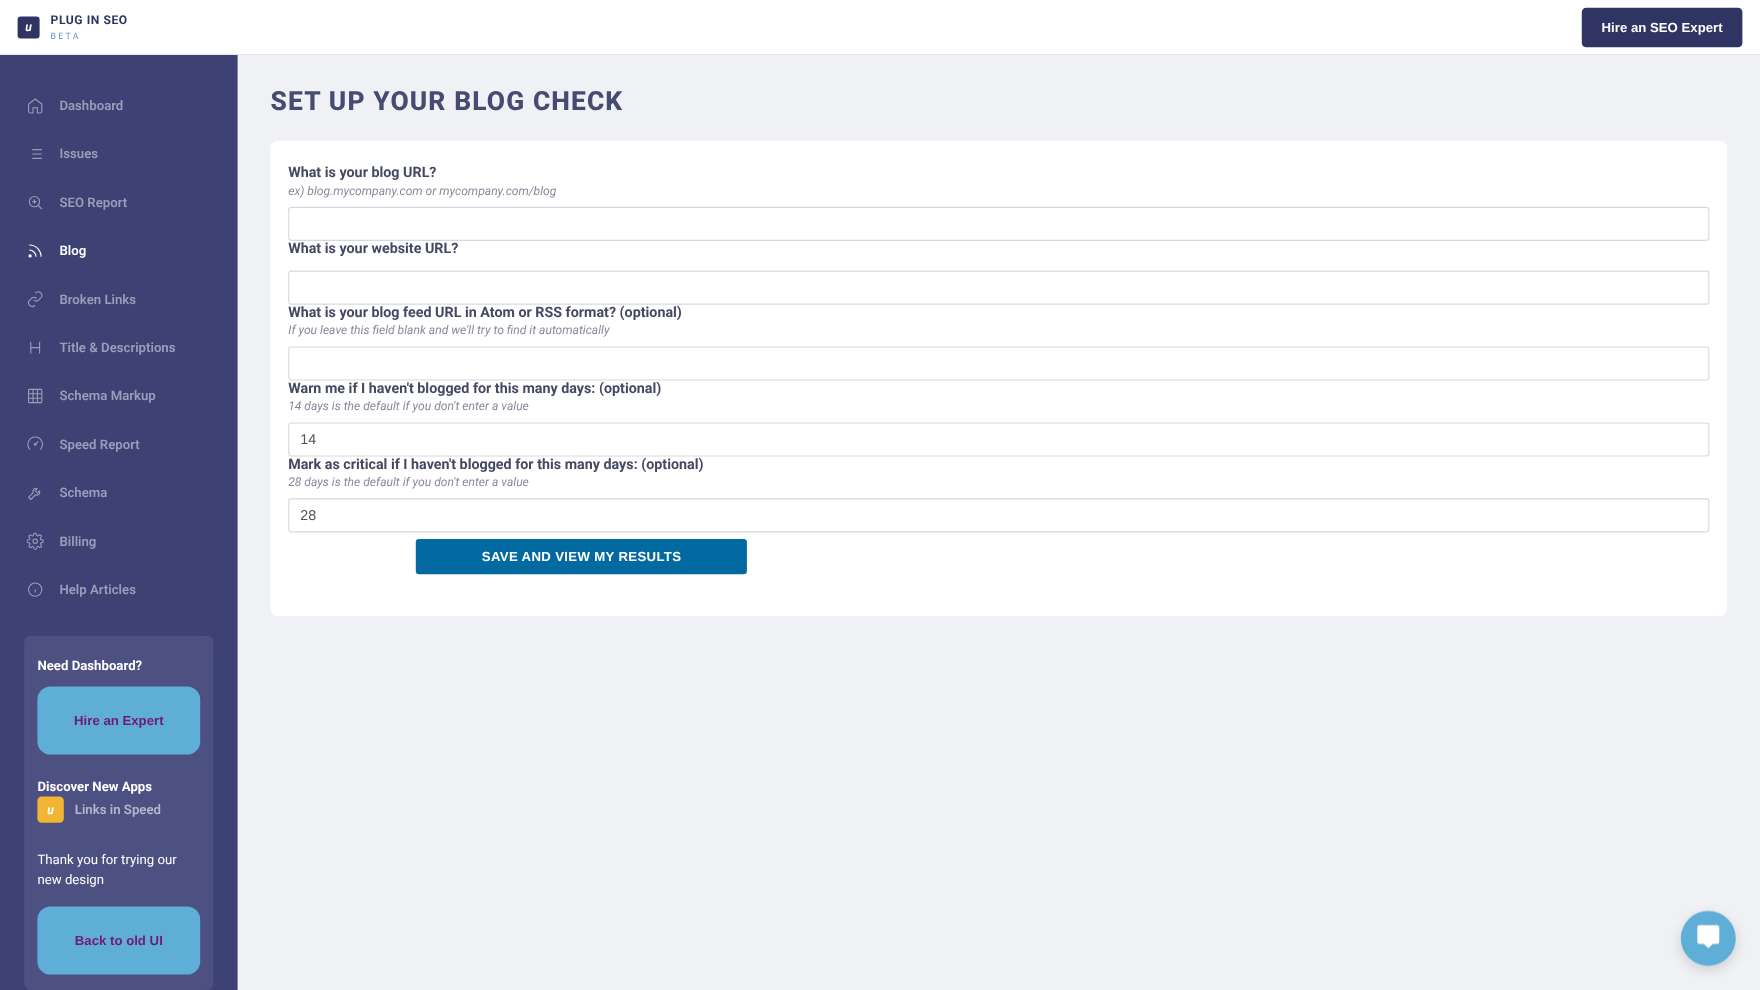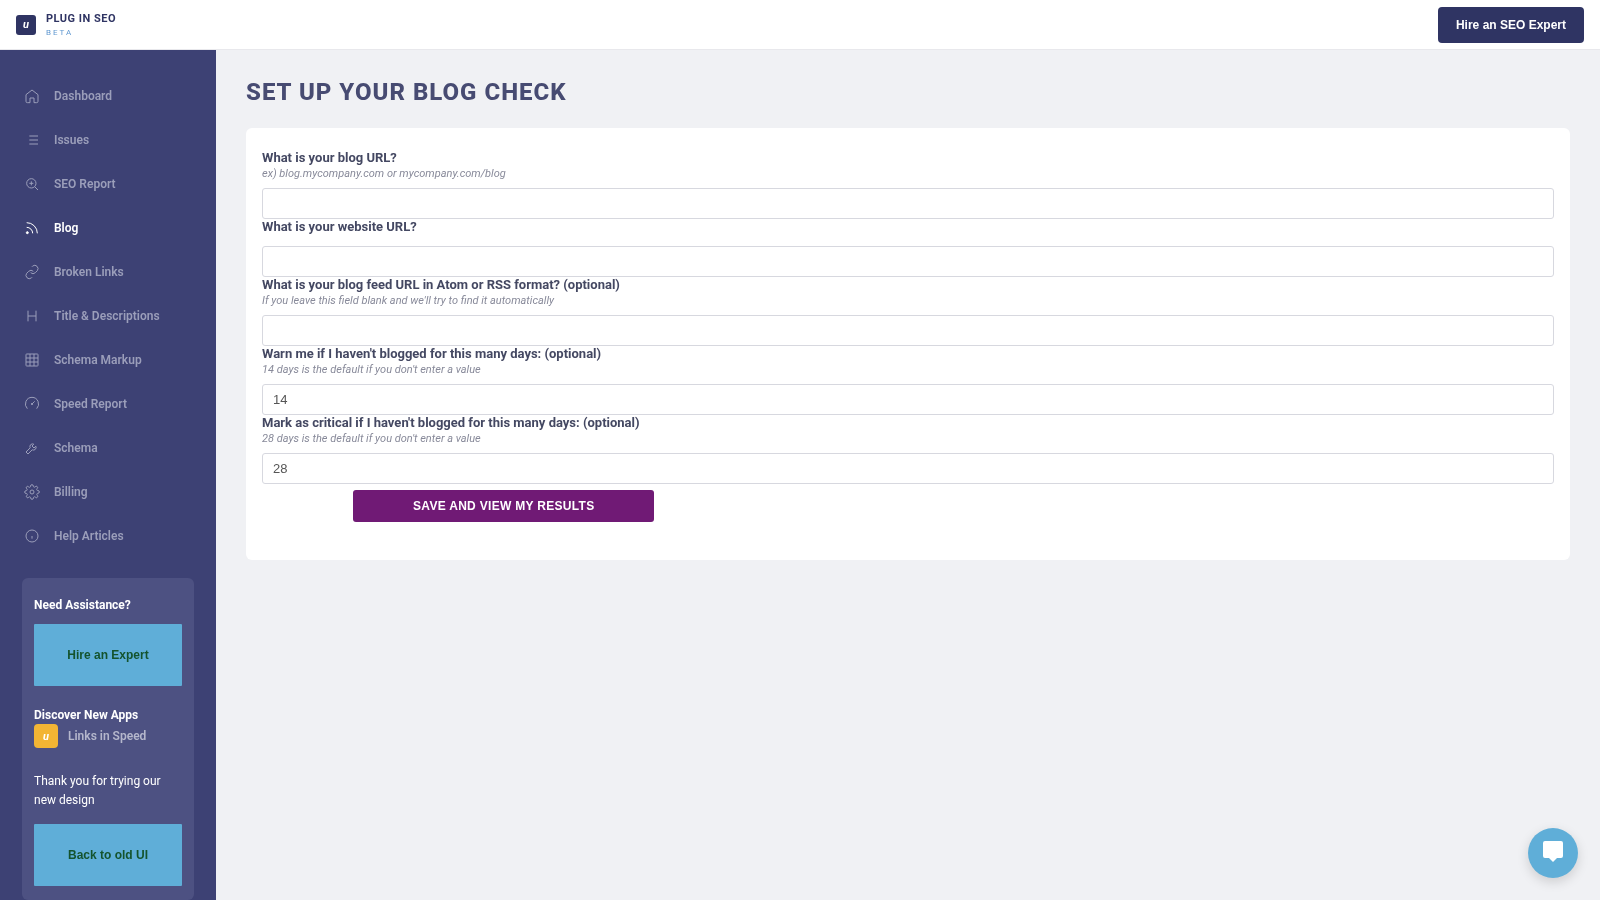--- a/index.html
+++ b/index.html
@@ -114,26 +114,26 @@
       color: #fff;
     }
     .assist-title {
       font-size: 12px;
       font-weight: 700;
       margin-bottom: 12px;
     }
     .assist-btn {
       width: 100%;
       background: #5faed8;
-      color: #14532d;
+      color: #701a75;
       border: none;
       padding: 24px;
       font-size: 12px;
       font-weight: 600;
-      border-radius: 1px;
+      border-radius: 12px;
       cursor: pointer;
       margin-bottom: 22px;
     }
     .discover-title {
       font-size: 12px;
       font-weight: 700;
       margin-bottom: 2px;
     }
     .app-item {
       display: flex;
@@ -203,29 +203,29 @@
     .form-input {
       width: 100%;
       border: 1px solid #d7d8df;
       border-radius: 3px;
       padding: 7px 10px;
       font-size: 13px;
       color: #555;
       background: #fff;
     }
     .save-btn {
-      background: #701a75;
+      background: #0369a1;
       color: #fff;
       border: none;
       padding: 9px 60px;
       font-size: 12px;
       font-weight: 600;
       border-radius: 3px;
       cursor: pointer;
-      margin-left: 91px;
+      margin-left: 116px;
       margin-top: 6px;
       letter-spacing: 0.3px;
     }
     .chat-fab {
       position: fixed;
       bottom: 22px;
       right: 22px;
       width: 50px;
       height: 50px;
       background: #5faed8;
@@ -366,21 +366,21 @@
               <circle cx="12" cy="12" r="9"></circle>
               <line x1="12" y1="16" x2="12" y2="12"></line>
               <line x1="12" y1="8" x2="12" y2="8"></line>
             </svg>
           </span>
         <span>Help Articles</span>
       </div>
     </nav>
 
     <div class="assistance-box">
-      <div class="assist-title">Need Assistance?</div>
+      <div class="assist-title">Need Dashboard?</div>
       <button class="assist-btn">Hire an Expert</button>
       <div class="discover-title">Discover New Apps</div>
       <div class="app-item">
         <div class="app-badge">u</div>
         <span class="app-label">Links in Speed</span>
       </div>
       <div class="thanks-text">Thank you for trying our new design</div>
       <button class="assist-btn" style="margin-bottom:0">Back to old UI</button>
     </div>
   </aside>

